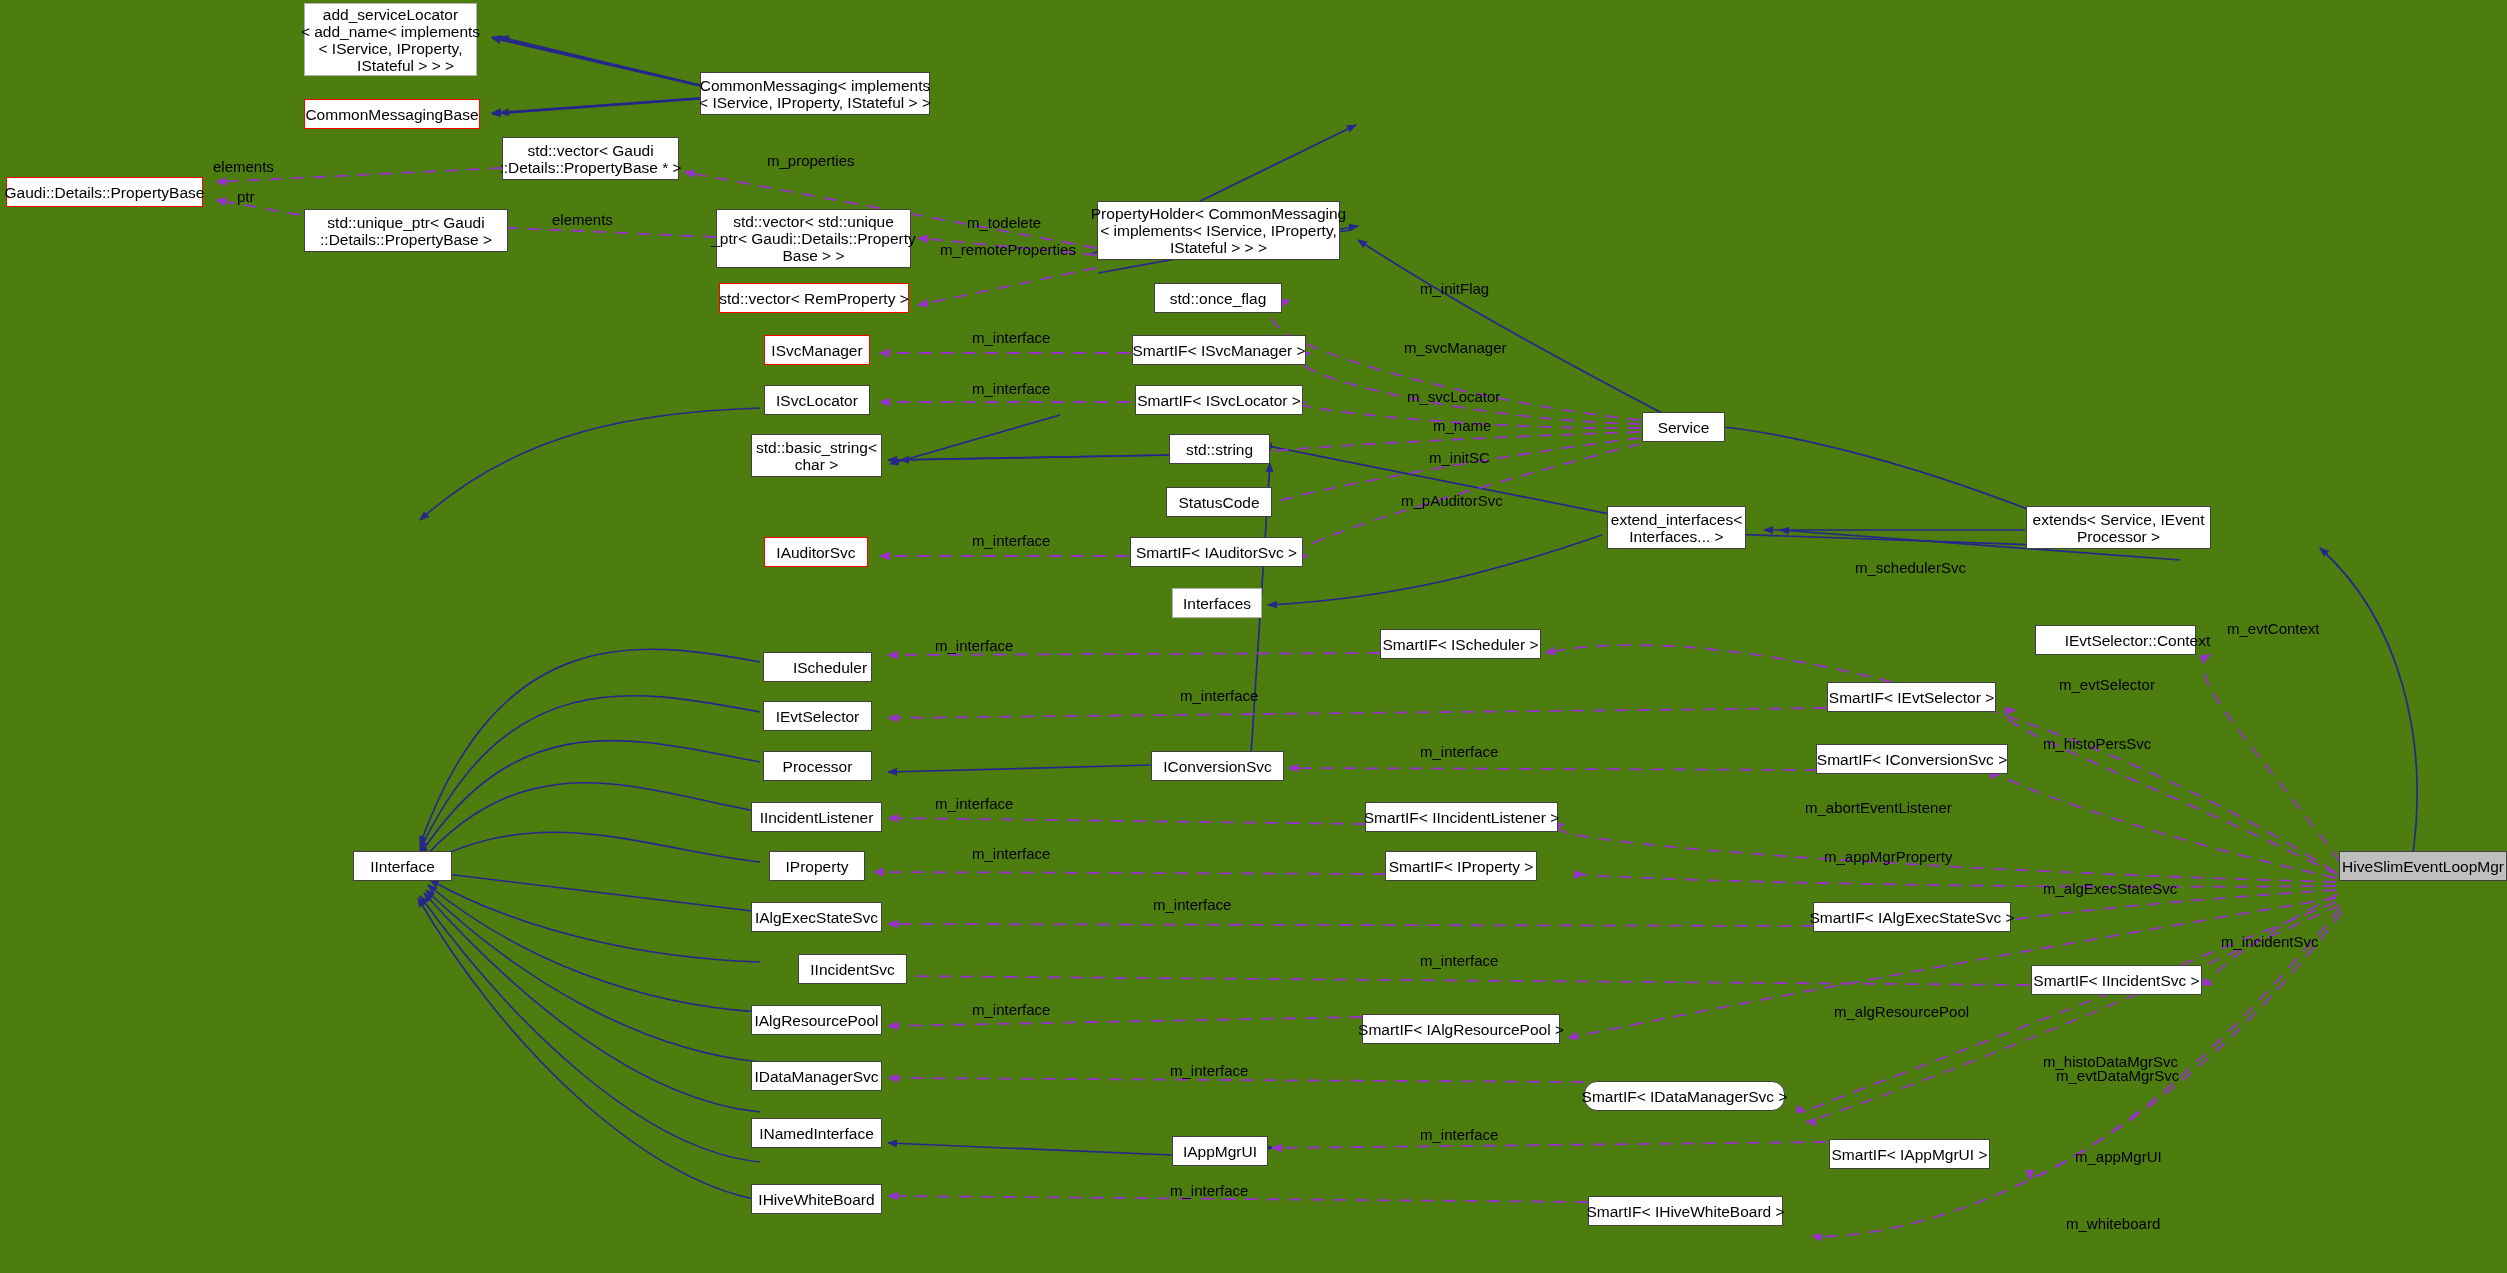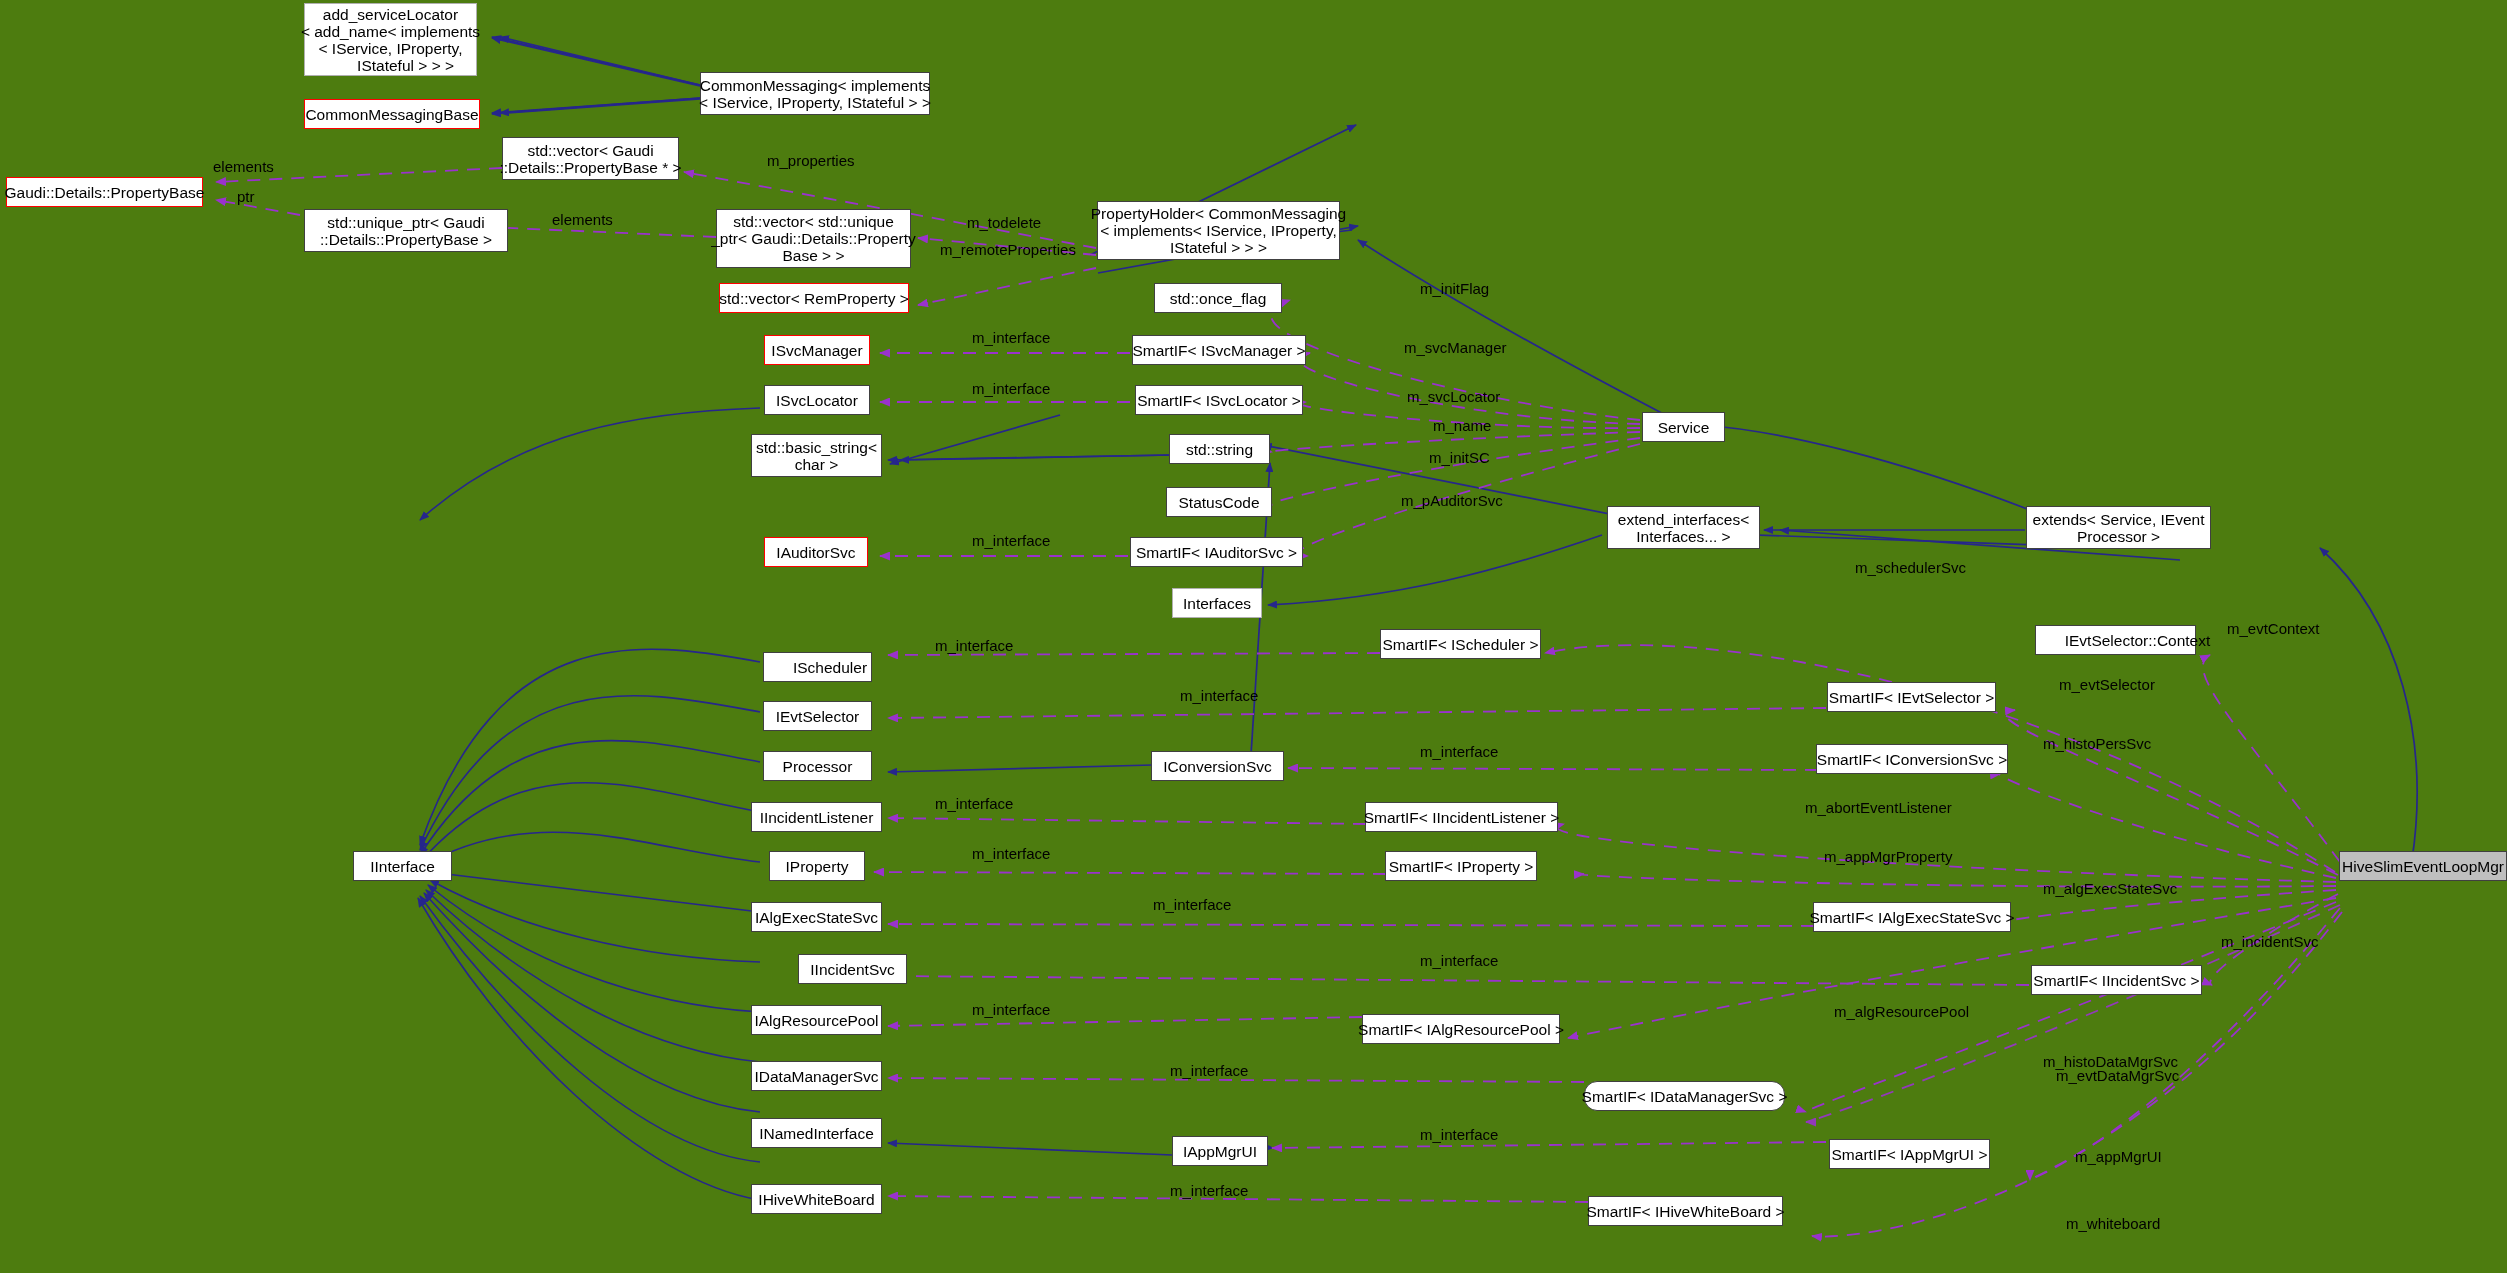--- a/index.html
+++ b/index.html
@@ -230,21 +230,21 @@
       <div class="node" style="left: 764px; top: 385px; width: 106px; height: 30px;">ISvcLocator</div>
       <div class="node" style="left: 1135px; top: 385px; width: 168px; height: 30px;">SmartIF&lt; ISvcLocator &gt;</div>
       <div class="node" style="left: 751px; top: 434px; width: 131px; height: 43px;">std::basic_string&lt;
 char &gt;</div>
       <div class="node" style="left: 1169px; top: 434px; width: 101px; height: 30px;">std::string</div>
       <div class="node" style="left: 1166px; top: 487px; width: 106px; height: 30px;">StatusCode</div>
       <div class="node red" style="left: 764px; top: 537px; width: 104px; height: 30px;">IAuditorSvc</div>
       <div class="node" style="left: 1130px; top: 537px; width: 173px; height: 30px;">SmartIF&lt; IAuditorSvc &gt;</div>
       <div class="node gray-border" style="left: 1172px; top: 588px; width: 90px; height: 30px;">Interfaces</div>
       <div class="node" style="left: 1642px; top: 412px; width: 83px; height: 30px;">Service</div>
-      <div class="node" style="left: 1607px; top: 506px; width: 153px; height: 43px;">extend_interfaces&lt;
+      <div class="node" style="left: 1607px; top: 506px; width: 139px; height: 43px;">extend_interfaces&lt;
 Interfaces... &gt;</div>
       <div class="node" style="left: 2026px; top: 506px; width: 185px; height: 43px;">extends&lt; Service, IEvent
 Processor &gt;</div>
       <div class="node" style="left: 763px; top: 652px; width: 109px; height: 30px; padding-left: 25px;">IScheduler</div>
       <div class="node" style="left: 1380px; top: 629px; width: 161px; height: 30px;">SmartIF&lt; IScheduler &gt;</div>
       <div class="node" style="left: 2035px; top: 625px; width: 161px; height: 30px; padding-left: 44px;">IEvtSelector::Context</div>
       <div class="node" style="left: 763px; top: 701px; width: 109px; height: 30px;">IEvtSelector</div>
       <div class="node" style="left: 1827px; top: 682px; width: 169px; height: 30px;">SmartIF&lt; IEvtSelector &gt;</div>
       <div class="node" style="left: 763px; top: 751px; width: 109px; height: 30px;">Processor</div>
       <div class="node" style="left: 1151px; top: 751px; width: 133px; height: 30px;">IConversionSvc</div>

